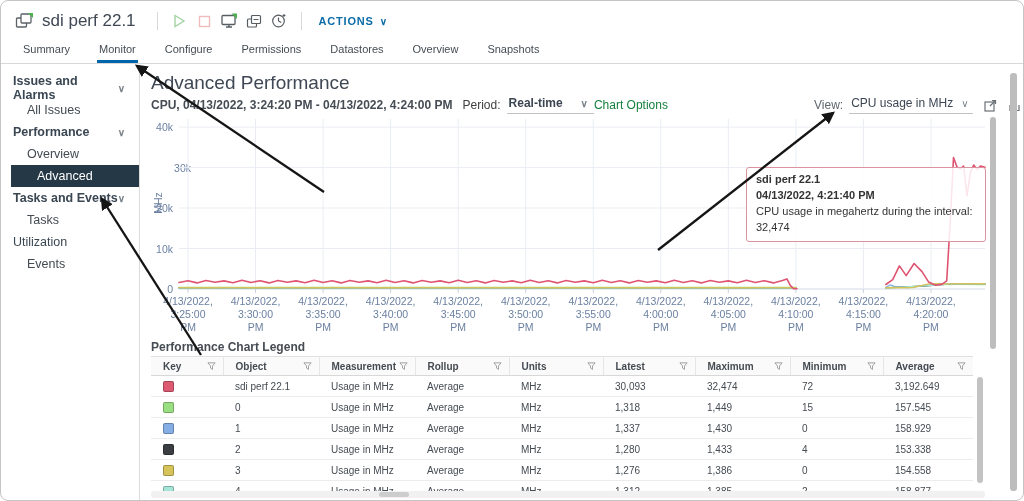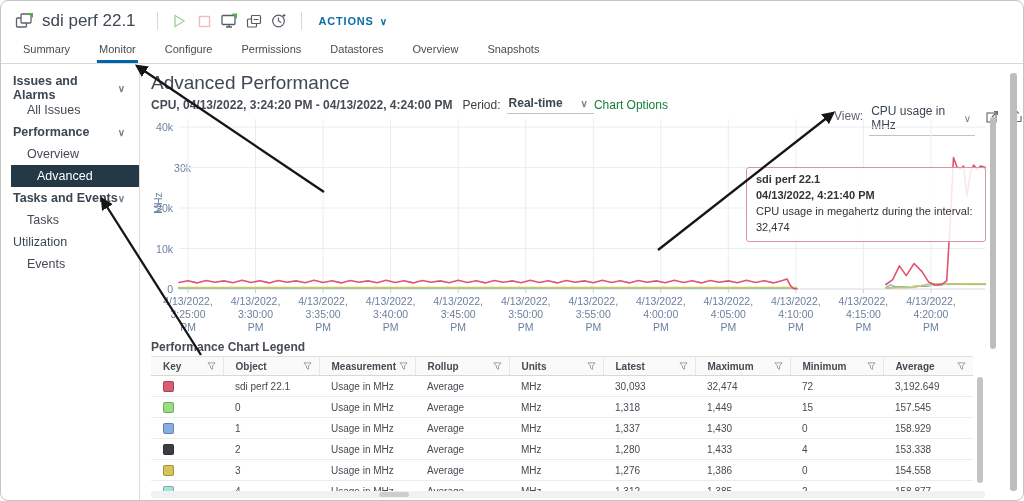--- a/index.html
+++ b/index.html
@@ -29,24 +29,24 @@
   .snav.child{padding-left:26px;color:#434a52;}
   .snav.selected{background:#243845;color:#fff;margin-left:10px;}
   
   .pg-title{position:absolute;left:150px;top:71px;font-size:19px;color:#3f4854;font-weight:400;}
   .sub{position:absolute;left:150px;top:95px;font-size:12px;color:#464c54;display:flex;align-items:center;}
   .range{font-weight:700;}
   .plabel{margin-left:10px;color:#404040;}
   .pdrop{margin-left:6px;display:flex;align-items:center;gap:18px;border-bottom:1px solid #c2c2c2;
     padding:0 6px 3px 2px;color:#3c4653;font-weight:700;cursor:pointer;}
   .copt{margin-left:0;color:#15803d;cursor:pointer;}
-  .viewg{position:absolute;left:833px;top:95px;font-size:12px;display:flex;align-items:center;}
+  .viewg{position:absolute;left:813px;top:95px;font-size:12px;display:flex;align-items:center;}
   .vlabel{color:#5f666d;}
   .vdrop{margin-left:6px;display:flex;align-items:center;gap:8px;border-bottom:1px solid #c2c2c2;
-    padding:0 4px 3px 2px;color:#3c4653;font-weight:500;cursor:pointer;margin-top:8px;}
+    padding:0 4px 3px 2px;color:#3c4653;font-weight:500;cursor:pointer;}
   .vico{margin-left:11px;display:inline-flex;cursor:pointer;}
   
   .chart-area{position:absolute;left:150px;top:112px;width:840px;height:232px;}
   .mhz{position:absolute;left:-8px;top:84px;width:30px;text-align:center;transform:rotate(-90deg);
     font-size:10.5px;color:#6b80a1;}
   .ylab{position:absolute;left:0;width:22px;text-align:right;font-size:10.5px;color:#6b80a1;}
   .xlab{position:absolute;top:182px;width:76px;text-align:center;font-size:10.5px;line-height:13px;
     color:#6b80a1;white-space:pre-line;}
   #chart-svg{position:absolute;left:26px;top:0;}
   #chart-svg line.grid{stroke:#e9edf3;stroke-width:1;}

